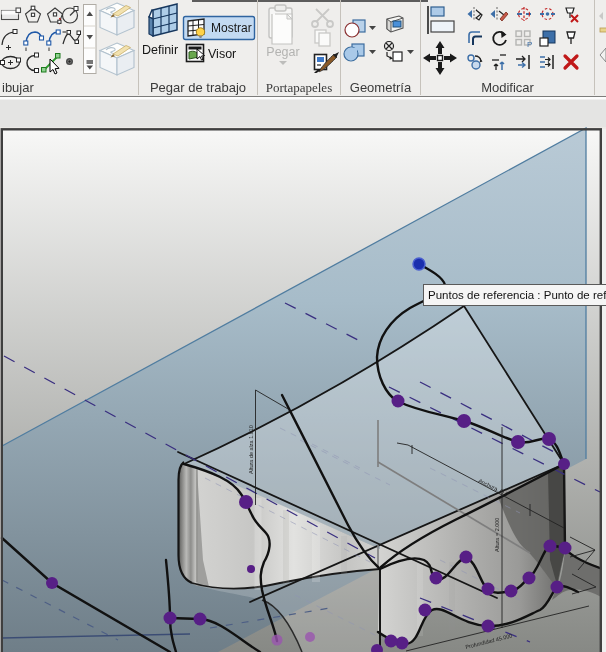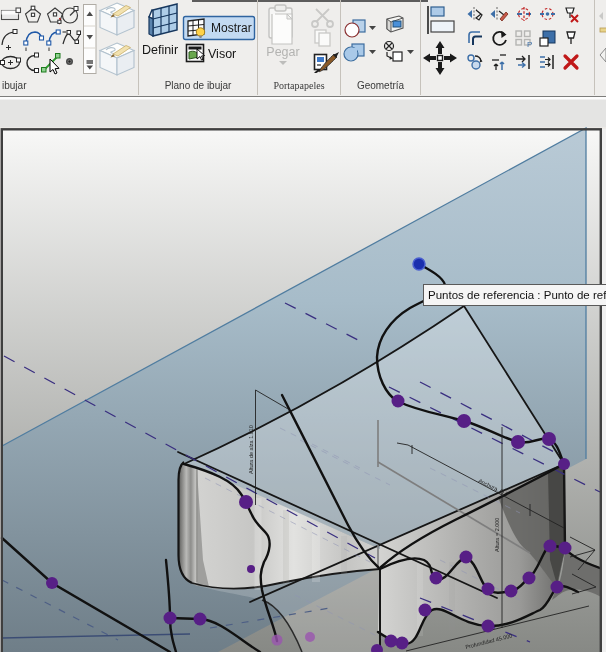--- a/index.html
+++ b/index.html
@@ -1,36 +1,37 @@
 <!DOCTYPE html>
 <html><head>
 <meta charset="utf-8">
 <style>
 html,body{margin:0;padding:0;}
 #page{position:relative;width:606px;height:652px;overflow:hidden;background:#eceae7;font-family:"Liberation Sans",sans-serif;}
 .abs{position:absolute;}
 .sep{position:absolute;top:0;width:1px;height:95px;background:#c6c2bb;}
-.plabel{position:absolute;top:80px;height:16px;font-size:10px;color:#3a3a3a;text-align:center;}
+.plabel{position:absolute;top:80px;height:16px;font-size:13px;color:#3a3a3a;text-align:center;}
 #ribbon{position:absolute;left:0;top:0;width:606px;height:96px;background:#efeeec;border-bottom:1px solid #7d7d7b;}
 #optbar{position:absolute;left:0;top:97px;width:606px;height:30px;background:linear-gradient(#fdfdfd 0px,#fdfdfd 2px,#e4e4e3 3px,#e4e4e3 100%);}
 </style>
 </head>
 <body>
 <div id="page">
   <div id="ribbon">
     <div class="abs" style="left:192px;top:0;width:236px;height:2px;background:#5c5c5c;"></div>
     <div class="sep" style="left:138px"></div>
     <div class="sep" style="left:257px"></div>
     <div class="sep" style="left:340px"></div>
     <div class="sep" style="left:420px"></div>
     <div class="sep" style="left:594px"></div>
     <div class="plabel" style="left:2px;width:40px;text-align:left;">ibujar</div>
-    <div class="plabel" style="left:139px;width:118px;">Plano de ibujar</div>
+    <div class="plabel" style="left:139px;width:118px;">Pegar de trabajo</div>
     <div class="plabel" style="left:258px;width:82px;font-family:Liberation Serif, serif;">Portapapeles</div>
     <div class="plabel" style="left:341px;width:79px;">Geometría</div>
+    <div class="plabel" style="left:421px;width:173px;">Modificar</div>
     <svg class="abs" style="left:0;top:0;" width="138" height="78" viewBox="0 0 138 78">
 
       <g stroke="#4a4a4a" fill="none" stroke-width="1.1">
         <rect x="1.5" y="10.5" width="17" height="9" fill="#e8e8e8"></rect>
         <rect x="1.5" y="10.5" width="17" height="4" fill="#fbfbfb" stroke="none"></rect>
         <rect x="16" y="8" width="4.5" height="4.5" fill="#fff"></rect>
       </g>
 
       <g stroke="#3a3a3a" fill="none" stroke-width="1.1">
         <polygon points="33,8 40.5,14 37.5,22 28.5,22 25.5,14"></polygon>

